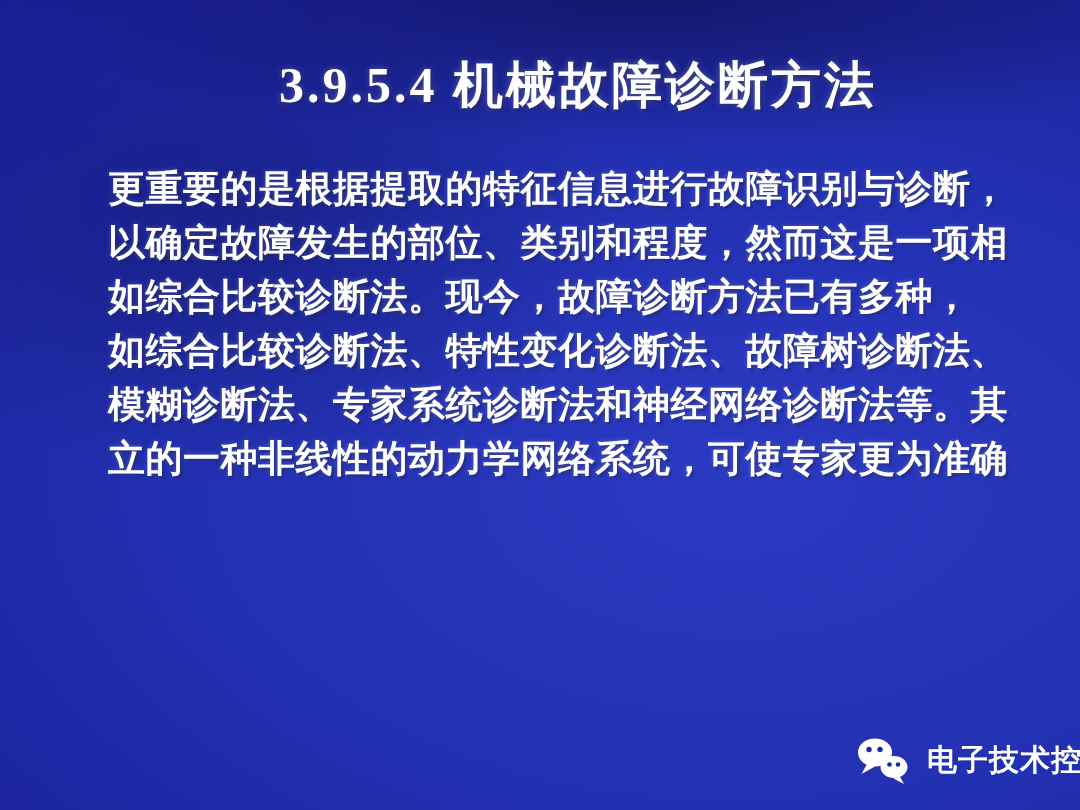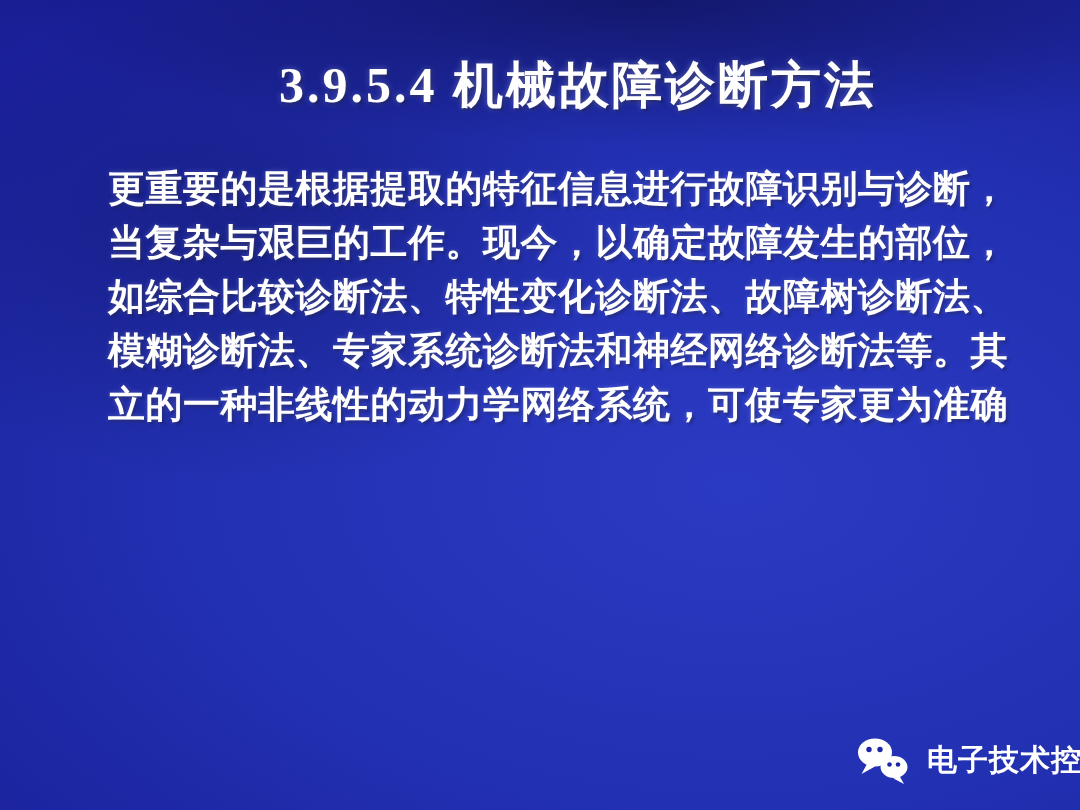--- a/index.html
+++ b/index.html
@@ -79,21 +79,22 @@
 </style>
 </head>
 <body>
 
 <div class="slide">
 
   <h1 class="title">3.9.5.4 机械故障诊断方法</h1>
 
   <div class="body-text">
     <div class="line">更重要的是根据提取的特征信息进行故障识别与诊断，</div>
-    <div class="line">当复杂与艰巨的工作。现今，以确定故障发生的部位，</div>
+    <div class="line">以确定故障发生的部位、类别和程度，然而这是一项相</div>
+    <div class="line">如综合比较诊断法。现今，故障诊断方法已有多种，</div>
     <div class="line">如综合比较诊断法、特性变化诊断法、故障树诊断法、</div>
     <div class="line">模糊诊断法、专家系统诊断法和神经网络诊断法等。其</div>
     <div class="line">立的一种非线性的动力学网络系统，可使专家更为准确</div>
   </div>
 
   <div class="watermark">
     <svg class="wicon" viewBox="0 0 52 48" xmlns="http://www.w3.org/2000/svg">
 
       <ellipse cx="19" cy="16.5" rx="17" ry="14" fill="#ffffff"></ellipse>
       <path d="M11 28 L5.5 38 L19 30.5 Z" fill="#ffffff"></path>

